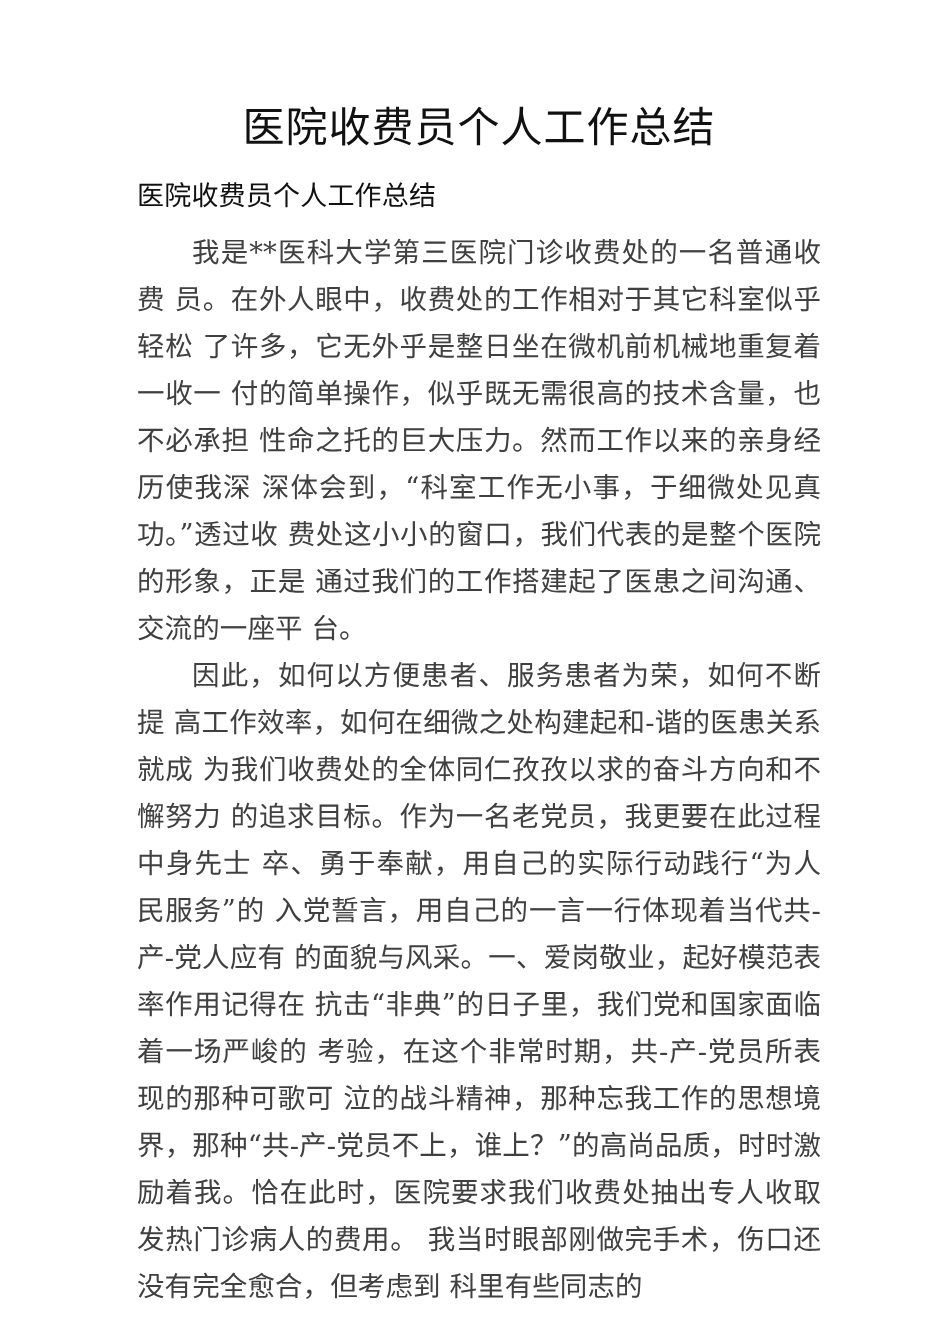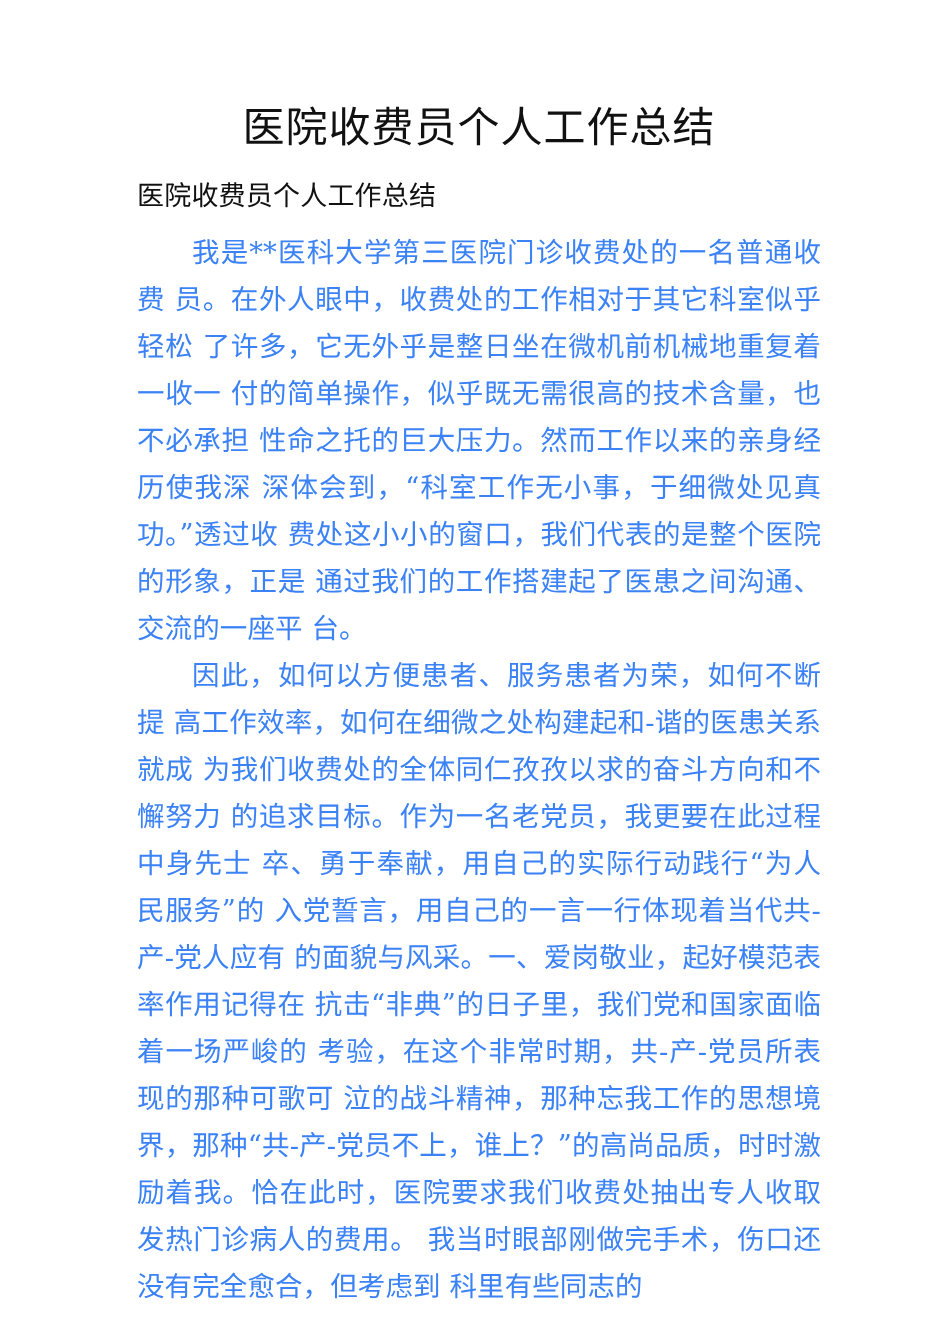--- a/index.html
+++ b/index.html
@@ -47,21 +47,21 @@
     text-align: left;
     margin: 0;
     padding-top: 18px;
     letter-spacing: 0.2px;
   }
 
   .para {
     font-family: "DejaVu Serif", "Liberation Serif", serif;
     font-size: 27.5px;
     line-height: 47px;
-    color: #3b82f6;
+    color: #404040;
     text-align: justify;
     text-align-last: left;
     text-justify: inter-character;
     margin: 0;
     text-indent: 2em;
     letter-spacing: 0.1px;
     word-break: break-all;
   }
 
   .para.first {

